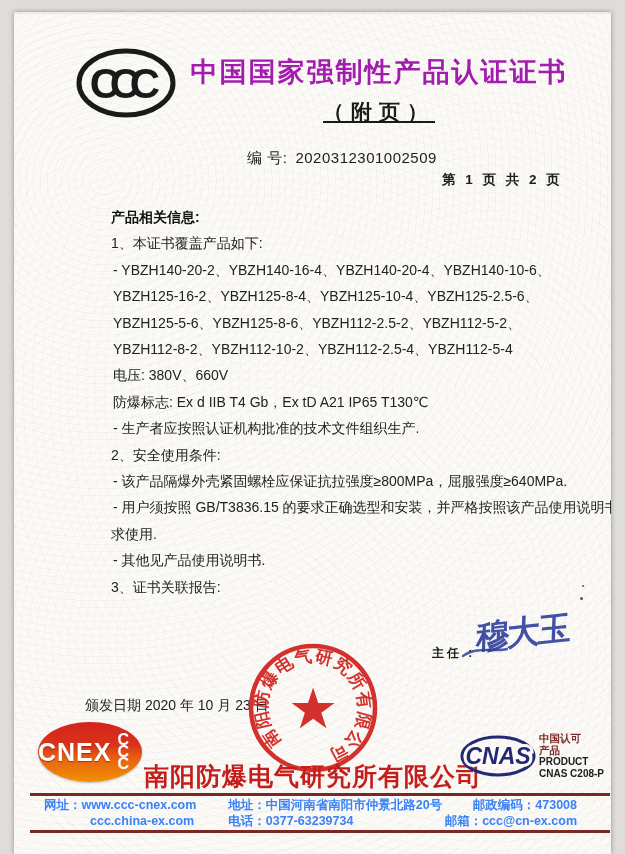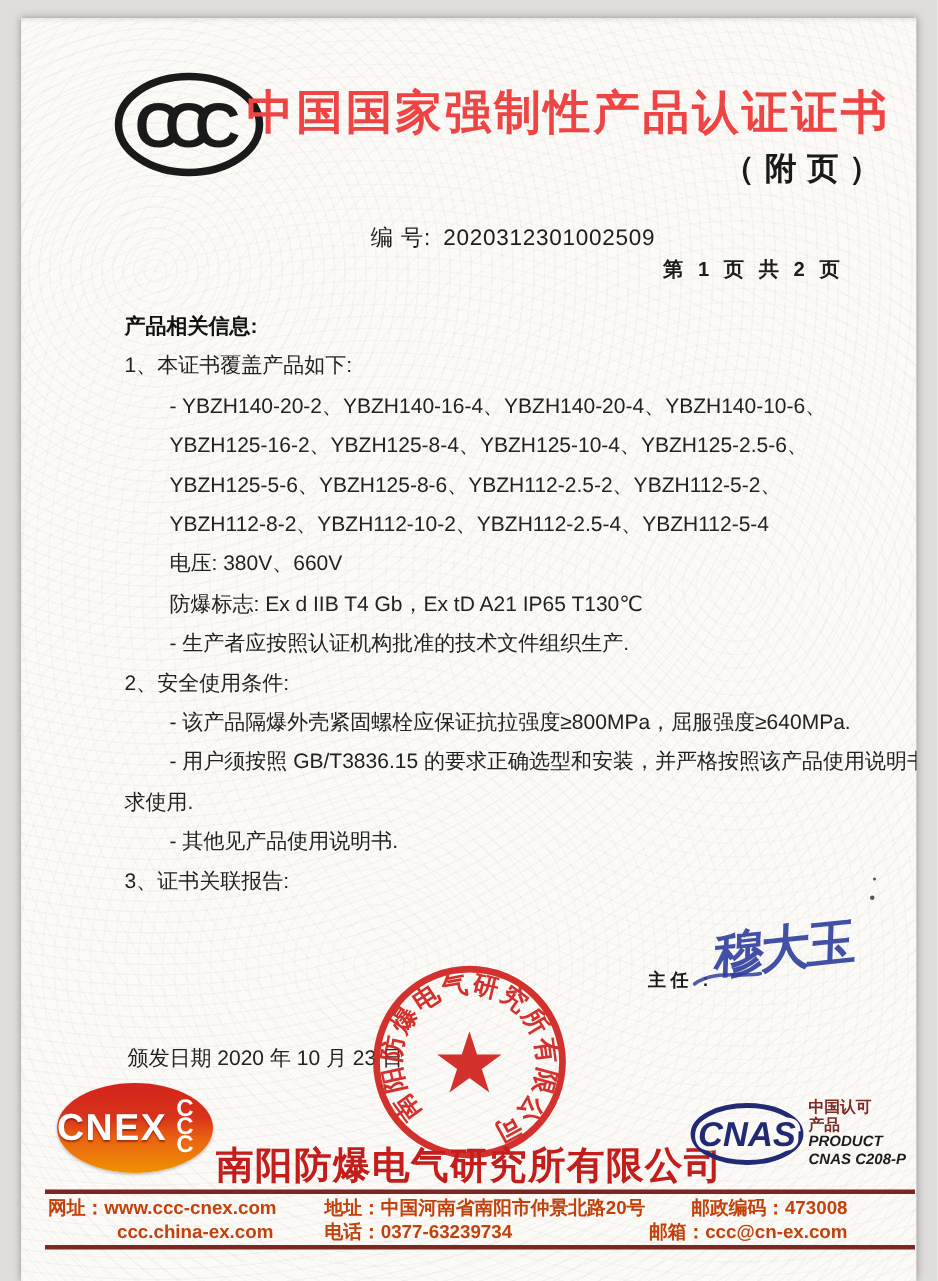--- a/index.html
+++ b/index.html
@@ -21,40 +21,40 @@
       repeating-radial-gradient(circle at 15% 20%, rgba(190,180,172,.10) 0 1px, transparent 1px 7px),
       repeating-radial-gradient(circle at 80% 45%, rgba(190,180,172,.08) 0 1px, transparent 1px 9px),
       repeating-radial-gradient(circle at 40% 75%, rgba(190,180,172,.08) 0 1px, transparent 1px 8px);
   }
   .layer{position:absolute;z-index:1;}
 
   
   .ccc-logo{left:60px;top:34px;width:104px;height:74px;}
   .title{
     left:150px;top:42px;width:430px;text-align:center;
-    font-size:31px;font-weight:bold;color:#ef4444;letter-spacing:2px;
+    font-size:27px;font-weight:bold;color:#a21caf;letter-spacing:2px;
   }
   .subtitle{
-    left:150px;top:86px;width:430px;text-align:right;
-    font-size:21px;font-weight:bold;color:#1a1a1a;letter-spacing:7px;
+    left:150px;top:86px;width:430px;text-align:center;
+    font-size:21px;font-weight:bold;color:#1a1a1a;letter-spacing:7px;text-decoration:underline;
   }
   .serial-line{
     left:113px;top:137px;width:430px;text-align:center;
     font-size:15px;color:#1d1d1d;letter-spacing:.5px;
   }
   .serial-line .lbl{font-weight:normal;margin-right:8px;}
   .page-info{
     left:428px;top:159px;font-size:13.5px;font-weight:bold;
     color:#1d1d1d;letter-spacing:3px;
   }
 
   
   .body-lines{left:0;top:192px;width:597px;font-size:14px;color:#222;}
   .body-lines .line{line-height:26.4px;white-space:nowrap;}
-  .body-lines .indent-0{padding-left:69px;}
+  .body-lines .indent-0{padding-left:97px;}
   .body-lines .indent-1{padding-left:99px;}
   .body-lines .bold{font-weight:bold;color:#111;}
 
   
   .issue-date{left:71px;top:656px;font-size:14px;color:#222;margin-top:29px;}
   .director{left:418px;top:633px;font-size:12px;font-weight:bold;color:#1a1a1a;letter-spacing:3px;}
   .signature{
     left:462px;top:596px;width:140px;
     font-size:33px;font-weight:bold;color:#2e3f9d;
     transform:rotate(-6deg) skewX(-8deg);
@@ -79,28 +79,28 @@
     text-shadow:0 1px 1px rgba(120,20,10,.6);
   }
   .cnex .cnex-sub{color:#fff;font-weight:bold;font-size:16px;letter-spacing:6px;line-height:12px;padding-left:6px;}
   .company-name{
     left:130px;top:748px;width:330px;text-align:center;white-space:nowrap;
     font-size:25px;font-weight:bold;color:#c41e1c;letter-spacing:1px;
   }
   .cnas{left:446px;top:720px;display:flex;align-items:center;gap:3px;}
   .cnas-side{display:flex;flex-direction:column;line-height:12px;justify-content:center;}
   .cnas-side .cn{font-size:10.5px;font-weight:bold;color:#7b2a25;}
-  .cnas-side .en{font-size:10px;font-weight:bold;color:#1c1c1c;font-style:italic;}
+  .cnas-side .en{font-size:10px;font-weight:bold;color:#1c1c1c;}
 
   
   .rule{left:16px;width:580px;height:3px;background:#7d2724;}
   .rule-top{top:781px;}
   .rule-bottom{top:818px;}
   .footer-text{top:785px;left:0;width:567px;display:flex;
-    font-size:12.5px;font-weight:bold;color:#c2410c;line-height:16px;}
+    font-size:12.5px;font-weight:bold;color:#3b82f6;line-height:16px;padding-left:12px;}
   .f-col1{margin-left:18px;width:196px;}
   .f-col1 .l2{padding-left:46px;}
   .f-col2{width:230px;}
   .f-col3{width:140px;text-align:right;margin-left:auto;margin-right:16px;white-space:nowrap;}
 
   .dot{position:absolute;background:#555;border-radius:50%;z-index:1;}
 </style>
 </head>
 <body>
 

